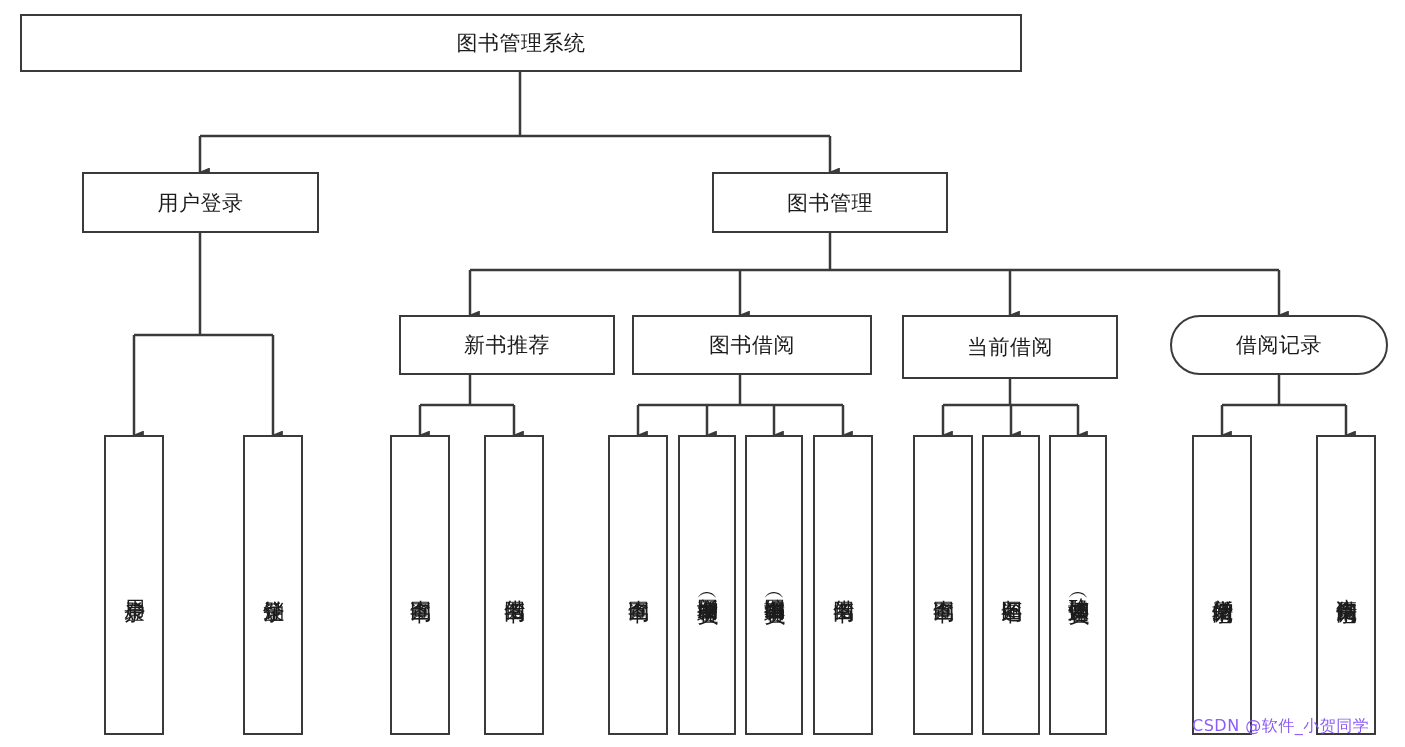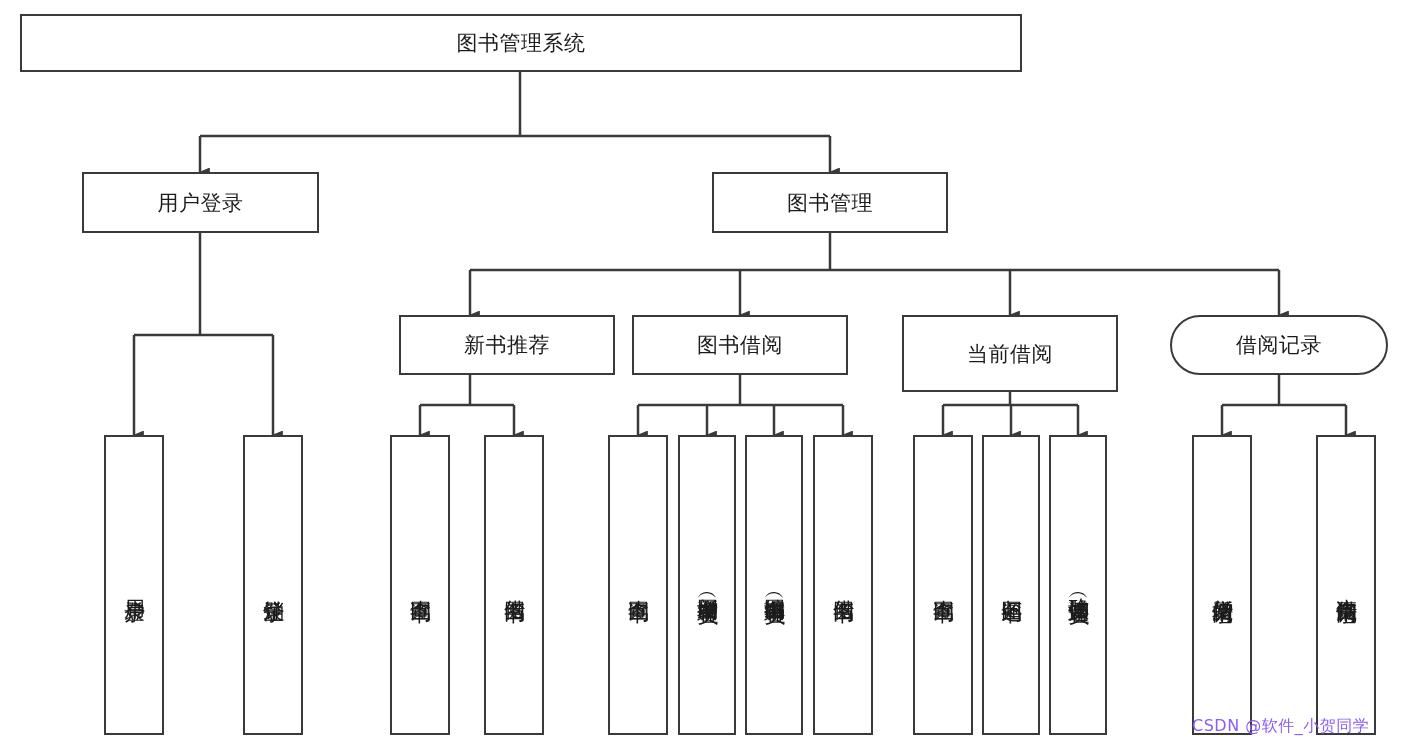--- a/index.html
+++ b/index.html
@@ -113,24 +113,24 @@
       </div>
       <div class="node horiz" style="left: 82px; top: 172px; width: 237px; height: 61px;">
         <span class="label">用户登录</span>
       </div>
       <div class="node horiz" style="left: 712px; top: 172px; width: 236px; height: 61px;">
         <span class="label">图书管理</span>
       </div>
       <div class="node horiz" style="left: 362px; top: 315px; width: 216px; height: 60px; margin-left: 37px;">
         <span class="label">新书推荐</span>
       </div>
-      <div class="node horiz" style="left: 632px; top: 315px; width: 216px; height: 60px;">
+      <div class="node horiz" style="left: 632px; top: 315px; width: 240px; height: 60px;">
         <span class="label">图书借阅</span>
       </div>
-      <div class="node horiz" style="left: 902px; top: 315px; width: 216px; height: 77px;">
+      <div class="node horiz" style="left: 902px; top: 315px; width: 216px; height: 64px;">
         <span class="label">当前借阅</span>
       </div>
       <div class="node horiz" style="left: 1170px; top: 315px; width: 218px; height: 60px; border-radius: 30px;">
         <span class="label">借阅记录</span>
       </div>
       <div class="node vert" style="left: 104px; top: 435px; width: 60px; height: 300px;">
         <span class="label">用户登录</span>
       </div>
       <div class="node vert" style="left: 243px; top: 435px; width: 60px; height: 300px;">
         <span class="label">注销登录</span>

